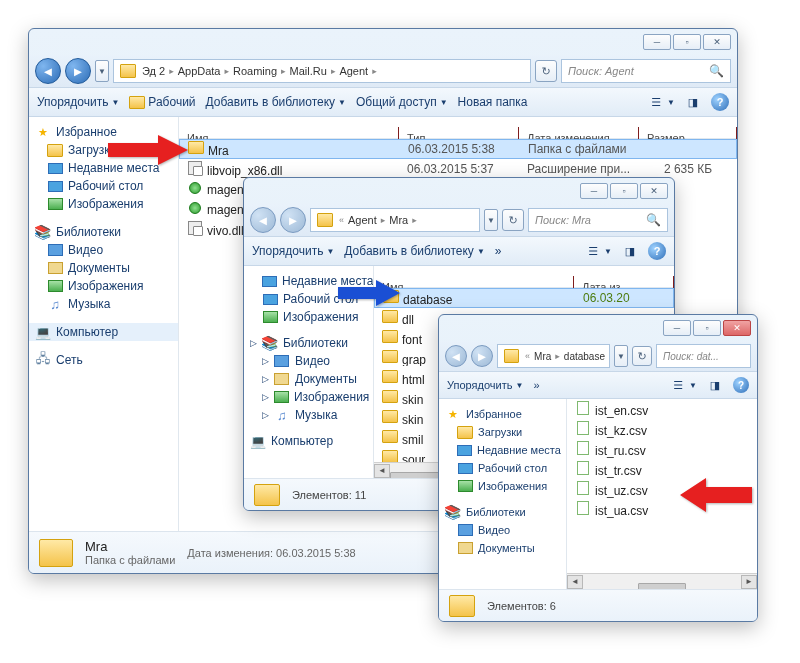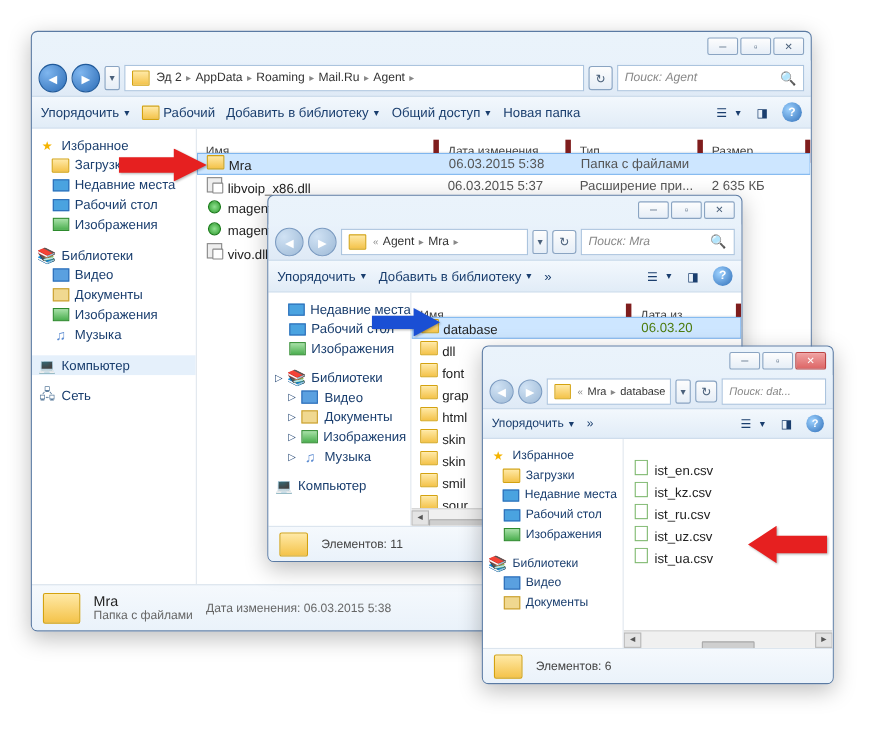--- a/index.html
+++ b/index.html
@@ -97,21 +97,21 @@
 .ico-img{background:linear-gradient(#a7e1a7,#4caf50);width:15px;height:12px;border:1px solid #2d8a2d;}
 .ico-lib{color:#6b4ea0;font-size:14px;}
 .ico-vid{background:#5aa0e0;width:15px;height:12px;border:1px solid #2d6db7;}
 .ico-doc{background:#f0d890;width:15px;height:12px;border:1px solid #c9a030;}
 .ico-mus{color:#5a8ad0;font-size:13px;}
 .ico-comp{color:#6080a0;font-size:13px;}
 .ico-net{color:#6080a0;font-size:13px;}
 
 .content-pane{flex:1;display:flex;flex-direction:column;overflow:hidden;}
 .col-headers{display:flex;height:22px;border-bottom:1px solid #e0e7ee;font-size:11px;color:#444;align-items:center;}
-.col-headers div{padding:0 8px;border-right:5px solid #7f1d1d;height:100%;display:flex;align-items:center;margin-top:20px;}
+.col-headers div{padding:0 8px;border-right:1px solid #7f1d1d;height:100%;display:flex;align-items:center;margin-top:20px;}
 .file-list{flex:1;overflow:hidden;}
 .file-row{display:flex;font-size:12px;color:#222;height:20px;align-items:center;}
 .file-row.sel{background:#cde6ff;border:1px solid #7fb6ef;}
 .file-row .cell{padding:0 8px;white-space:nowrap;overflow:hidden;}
 .file-ico{width:16px;height:14px;display:inline-flex;align-items:center;justify-content:center;margin-right:4px;}
 .ico-dll{width:14px;height:14px;border:1px solid #888;background:#eee;position:relative;}
 .ico-dll::after{content:"";position:absolute;width:8px;height:8px;background:#fff;border:1px solid #888;border-radius:1px;right:-2px;bottom:-2px;}
 .ico-exe{width:12px;height:12px;border-radius:50%;background:radial-gradient(circle,#8fe08f,#2d9a2d);border:1px solid #1a7a1a;}
 .ico-csv{width:12px;height:14px;background:#fff;border:1px solid #7fb96f;}
 
@@ -257,40 +257,40 @@
         </div>
       <div style="height:10px"></div>
       <div class="nav-item hdr">
           <span class="nav-ico ico-net">🖧</span>
           <span>Сеть</span>
         </div>
     </div>
     <div class="content-pane">
       <div class="col-headers">
         <div style="width:220px">Имя</div>
+        <div style="width:120px">Тип</div>
         <div style="width:120px">Дата изменения</div>
-        <div style="width:120px">Тип</div>
         <div style="flex:1">Размер</div>
       </div>
       <div class="file-list" id="w1-files">
           <div class="file-row sel">
             <div class="cell" style="width:220px"><span class="file-ico">
                 <span class="ico-fol"></span>
               </span>Mra</div>
             <div class="cell" style="width:120px;color:#555">06.03.2015 5:38</div>
             <div class="cell" style="width:120px;color:#555">Папка с файлами</div>
             <div class="cell" style="flex:1;color:#555;text-align:right"></div>
           </div>
           <div class="file-row">
             <div class="cell" style="width:220px"><span class="file-ico">
                 <span class="ico-dll"></span>
               </span>libvoip_x86.dll</div>
             <div class="cell" style="width:120px;color:#555">06.03.2015 5:37</div>
             <div class="cell" style="width:120px;color:#555">Расширение при...</div>
-            <div class="cell" style="flex:1;color:#555;text-align:left">2 635 КБ</div>
+            <div class="cell" style="flex:1;color:#555;text-align:center">2 635 КБ</div>
           </div>
           <div class="file-row">
             <div class="cell" style="width:220px"><span class="file-ico">
                 <span class="ico-exe"></span>
               </span>magent.exe</div>
             <div class="cell" style="width:120px;color:#555"></div>
             <div class="cell" style="width:120px;color:#555"></div>
             <div class="cell" style="flex:1;color:#555;text-align:right"></div>
           </div>
           <div class="file-row">
@@ -592,35 +592,40 @@
           <span>Видео</span>
         </div>
       <div class="nav-item">
           <span class="nav-ico">
             <span class="ico-doc"></span>
           </span>
           <span>Документы</span>
         </div>
     </div>
     <div class="content-pane">
-      <div class="file-list" id="w3-files" style="padding-top:17px">
+      <div class="file-list" id="w3-files" style="padding-top:0">
           <div class="file-row">
             <div class="cell" style="flex:1"><span class="file-ico">
                 <span class="ico-csv"></span>
               </span>ist_en.csv</div>
           </div>
           <div class="file-row">
             <div class="cell" style="flex:1"><span class="file-ico">
                 <span class="ico-csv"></span>
               </span>ist_kz.csv</div>
           </div>
           <div class="file-row">
             <div class="cell" style="flex:1"><span class="file-ico">
                 <span class="ico-csv"></span>
               </span>ist_ru.csv</div>
+          </div>
+          <div class="file-row">
+            <div class="cell" style="flex:1"><span class="file-ico">
+                <span class="ico-csv"></span>
+              </span>ist_tr.csv</div>
           </div>
           <div class="file-row">
             <div class="cell" style="flex:1"><span class="file-ico">
                 <span class="ico-csv"></span>
               </span>ist_uz.csv</div>
           </div>
           <div class="file-row">
             <div class="cell" style="flex:1"><span class="file-ico">
                 <span class="ico-csv"></span>
               </span>ist_ua.csv</div>

